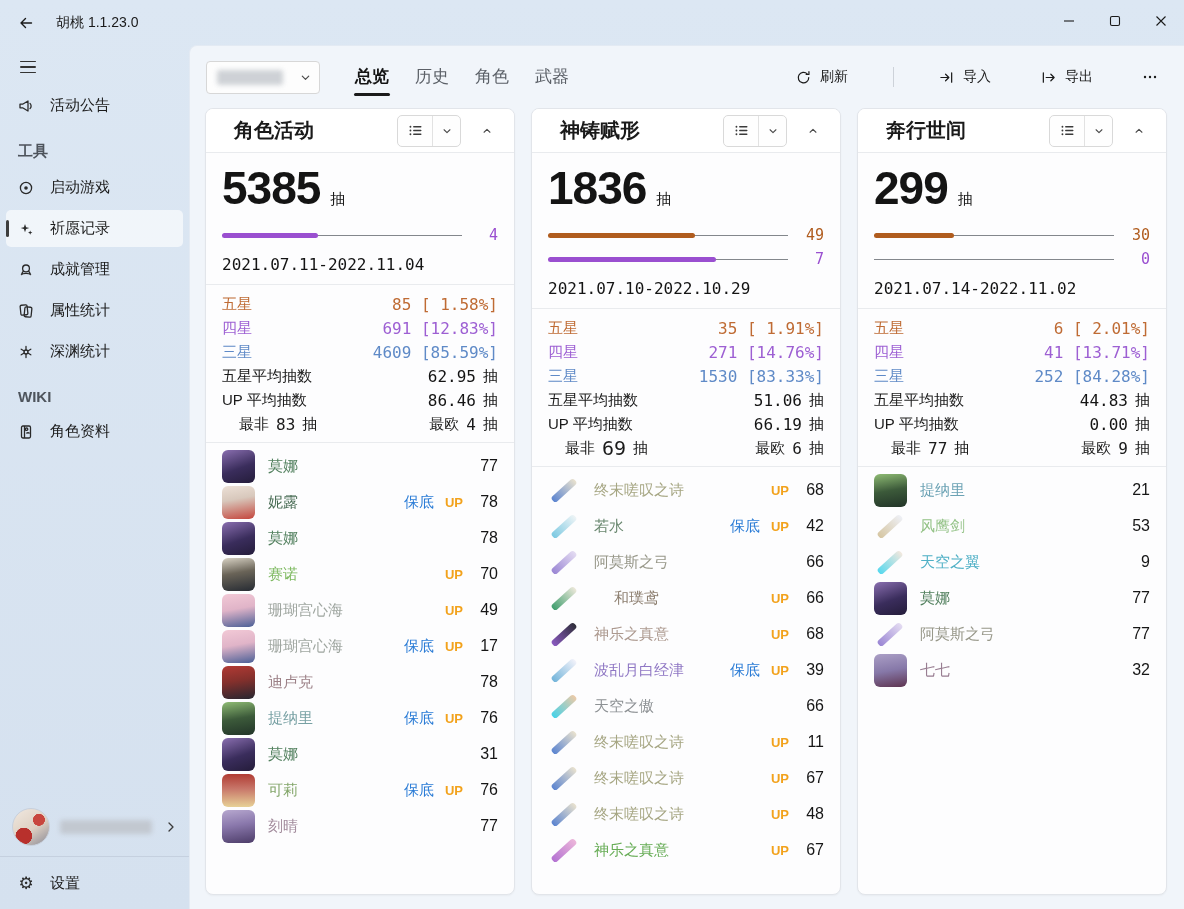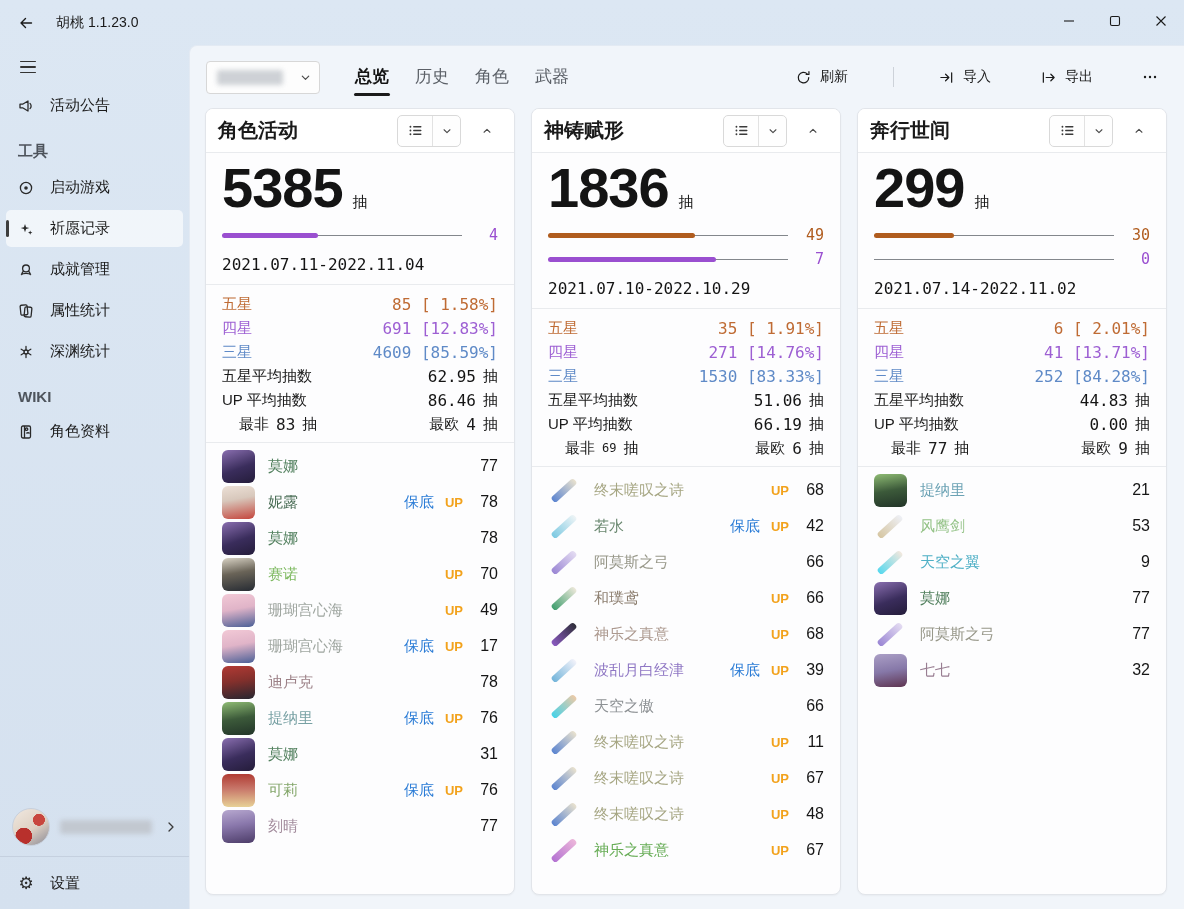--- a/index.html
+++ b/index.html
@@ -70,35 +70,35 @@
   .action-btn { display:flex; align-items:center; gap:9px; border:none; background:transparent;
                 font-size:14px; font-family:inherit; color:#191919; padding:7px 11px; border-radius:4px; cursor:pointer; }
   .v-sep { width:1px; height:20px; background:#cdd2d9; margin:0 6px; }
   .more-btn { padding:7px 10px; }
 
   
   .cards-row { display:flex; gap:16px; padding:6px 15px 14px; flex:1; align-items:stretch; }
   .card { width:310px; background:#fdfdfe; border:1px solid #e2e5ea; border-radius:8px;
           display:flex; flex-direction:column; overflow:hidden; box-shadow:0 1px 2px rgba(0,0,0,.04); }
   .card-header { height:44px; flex:none; background:#fff; border-bottom:1px solid #e9ebee;
-                 display:flex; align-items:center; padding:0 10px 0 12px; }
+                 display:flex; align-items:center; padding:0 10px 0 28px; }
   .card-title { font-size:20px; font-weight:700; flex:1; }
   .split-btn { display:flex; align-items:stretch; height:32px; border:1px solid #d9d9d9; border-radius:5px;
                background:#fefefe; overflow:hidden; }
   .split-main { width:34px; border:none; background:transparent; display:flex; align-items:center;
                 justify-content:center; cursor:pointer; }
   .split-div { width:1px; background:#e2e2e2; }
   .split-drop { width:27px; border:none; background:transparent; display:flex; align-items:center;
                 justify-content:center; cursor:pointer; }
   .collapse-btn { width:34px; height:32px; margin-left:9px; border:none; background:transparent;
                 border-radius:5px; display:flex; align-items:center; justify-content:center; cursor:pointer; }
 
   .card-top { padding:8px 16px 0; }
   .total-line { display:flex; align-items:baseline; gap:10px; }
-  .total-num { font-size:56px; font-weight:700; letter-spacing:-1px; line-height:54px; color:#141414; }
+  .total-num { font-size:46px; font-weight:700; letter-spacing:-1px; line-height:54px; color:#141414; }
   .total-unit { font-size:15px; }
   .bars { margin-top:8px; }
   .bar-row { display:flex; align-items:center; gap:10px; height:24px; }
   .bar-track { flex:1; position:relative; height:5px; }
   .bar-track::after { content:""; position:absolute; left:0; right:0; top:2px; height:1px; background:#83878c; }
   .bar-fill { position:absolute; left:0; top:0; height:5px; border-radius:3px; z-index:1; }
   .bar-val { width:26px; text-align:right; font-size:15px; }
   .bar5 .bar-fill { background:#b05c1e; } .bar5 .bar-val { color:#b05c1e; }
   .bar4 .bar-fill { background:#9a4fd0; } .bar4 .bar-val { color:#9a4fd0; }
   .date-range { font-size:16px; margin:8px 0 10px; color:#141414; }
@@ -558,21 +558,21 @@
     <span class="avg-unit">抽</span>
   </div>
             <div class="stat-row">
     <span class="stat-label">UP 平均抽数</span>
     <span class="stat-value mono avg-val">66.19</span>
     <span class="avg-unit">抽</span>
   </div>
             <div class="extremes">
         <span class="extreme-group">
           <span>最非</span>
-                <span class="mono" style="font-size:12px">69</span>
+                <span class="mono" style="font-size:20px">69</span>
                 <span>抽</span>
         </span>
         <span class="extreme-group right">
           <span>最欧</span>
                 <span class="mono" style="font-size:16px">6</span>
                 <span>抽</span>
         </span>
       </div>
     </div>
 
@@ -608,21 +608,21 @@
     <span class="item-name" style="color: rgb(152, 152, 138);">阿莫斯之弓</span>
     <span class="item-right">
 
       <span class="item-count">66</span>
     </span>
   </div>
             <div class="list-item">
     <span class="item-icon weapon">
                 <span class="blade" style="background: linear-gradient(90deg, rgb(63, 158, 110) 0%, rgb(236, 232, 218) 100%);"></span>
               </span>
-    <span class="item-name" style="color: rgb(141, 127, 112);">和璞鸢</span>
+    <span class="item-name" style="color: rgb(141, 127, 112); margin-left: 20px;">和璞鸢</span>
     <span class="item-right">
 
       <span class="badge-up">UP</span>
       <span class="item-count">66</span>
     </span>
   </div>
             <div class="list-item">
     <span class="item-icon weapon">
                 <span class="blade" style="background: linear-gradient(90deg, rgb(138, 90, 192) 0%, rgb(46, 46, 58) 100%);"></span>
               </span>

